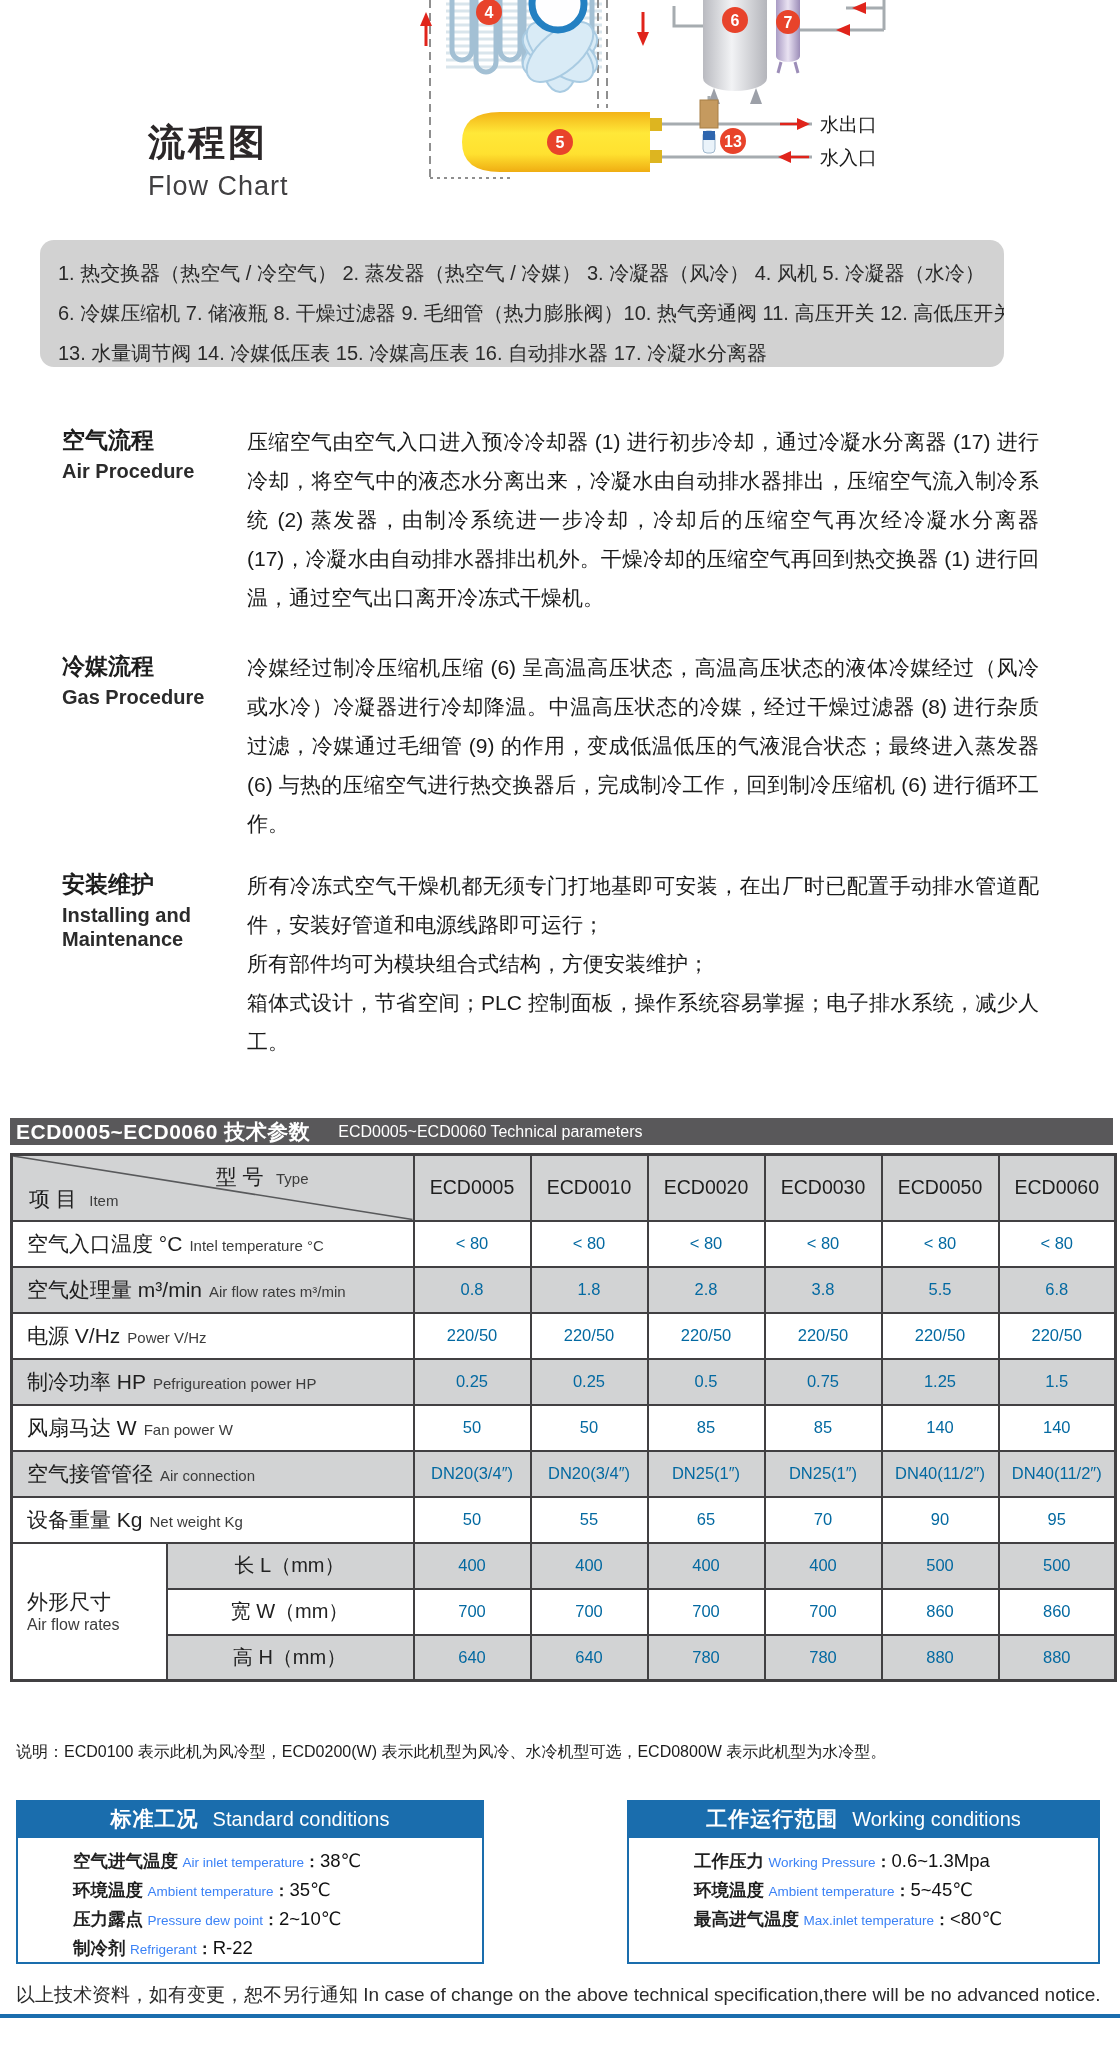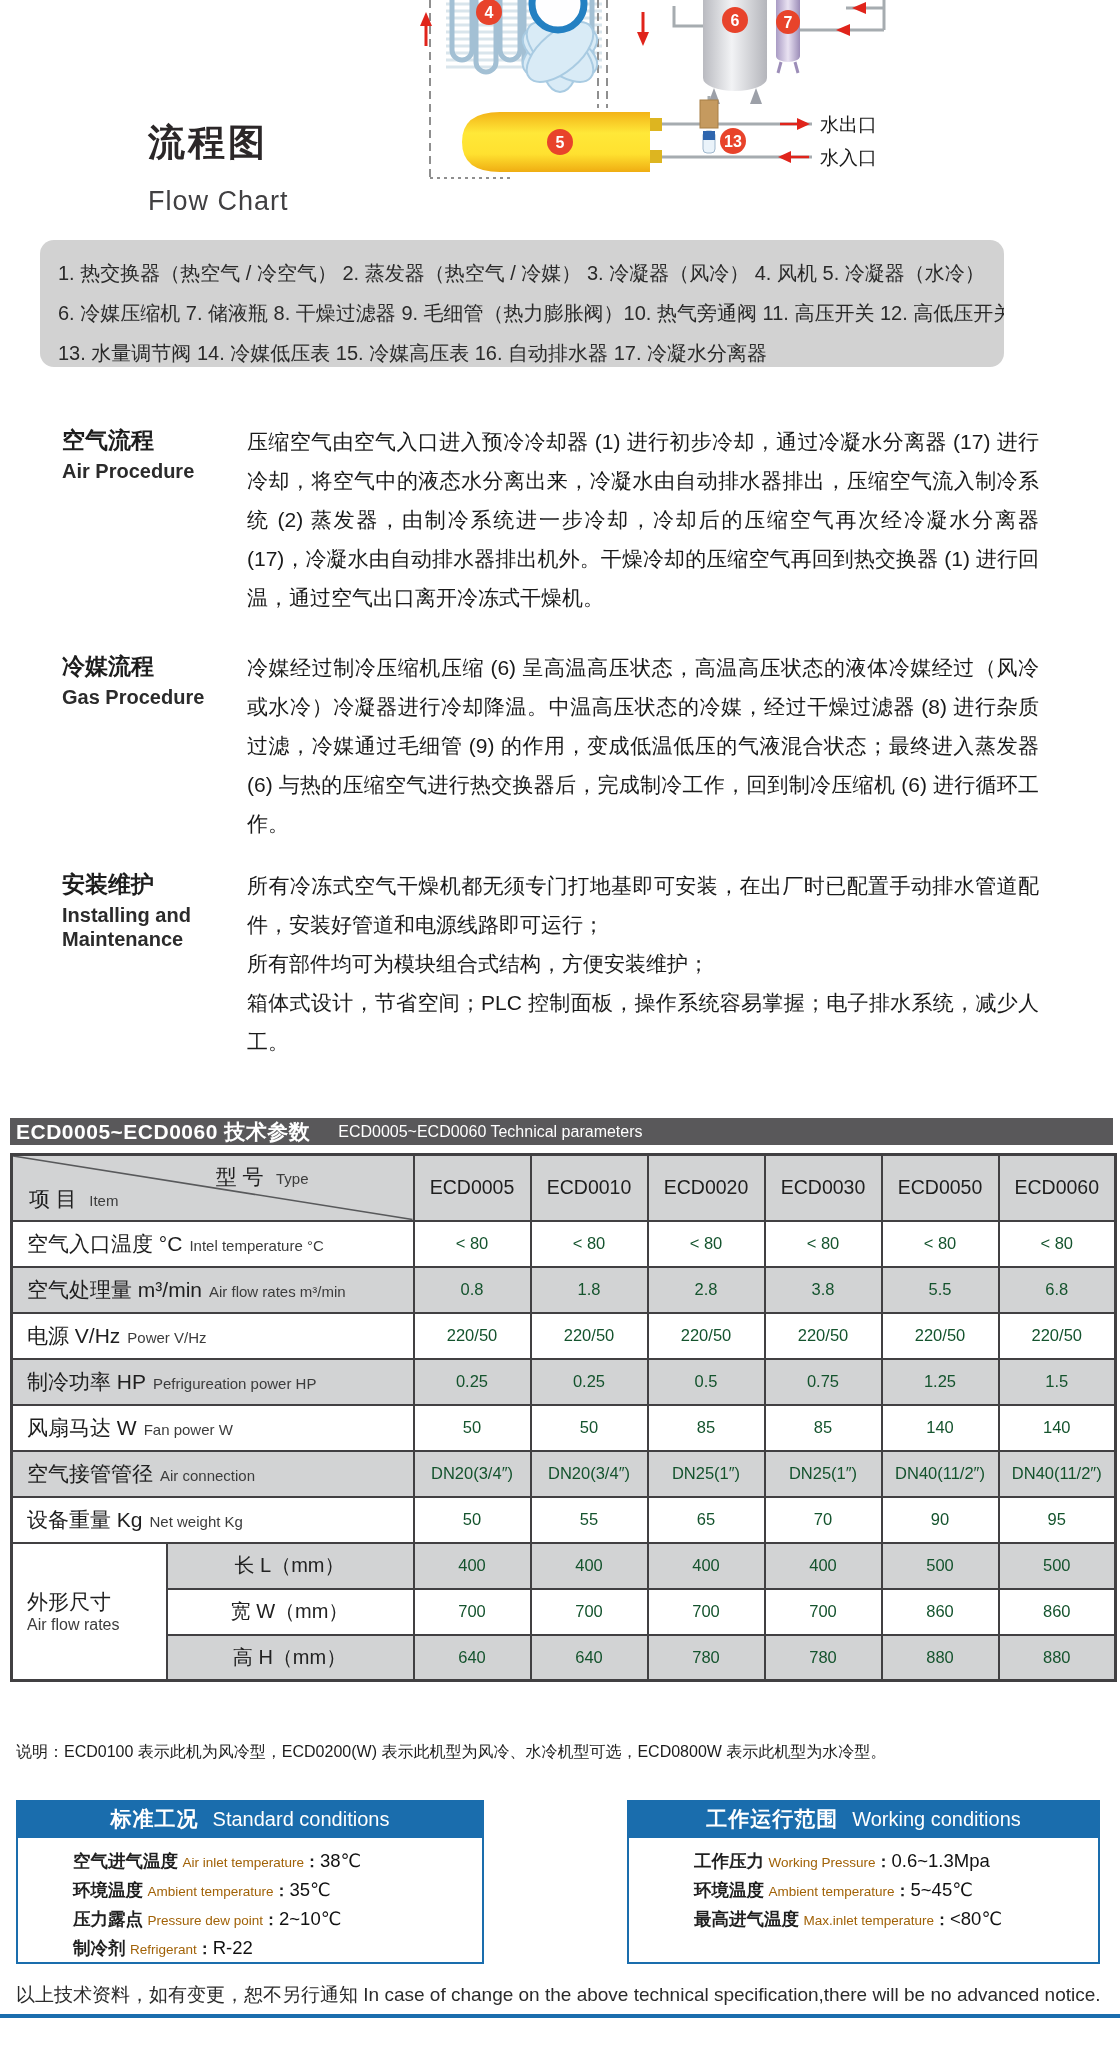--- a/index.html
+++ b/index.html
@@ -4,21 +4,21 @@
 <style>
   html,body{margin:0;padding:0;}
   body{
     position:relative;width:1120px;height:2045px;background:#ffffff;
     font-family:"Liberation Sans","DejaVu Sans",sans-serif;color:#222;overflow:hidden;
   }
   .abs{position:absolute;}
   
   .flow-title{left:148px;top:118px;}
   .ft-cn{font-size:37px;font-weight:bold;color:#2b2728;letter-spacing:3px;}
-  .ft-en{font-size:27px;color:#414042;margin-top:18px;letter-spacing:1px;}
+  .ft-en{font-size:27px;color:#414042;margin-top:3px;letter-spacing:1px;}
   
   .legend-box{left:40px;top:240px;width:964px;height:127px;background:#d2d2d2;border-radius:14px;
     padding:13px 0 0 18px;box-sizing:border-box;overflow:hidden;}
   .legend-line{font-size:20px;line-height:40px;color:#2a2a2a;white-space:nowrap;}
   
   .sec{position:absolute;left:62px;width:990px;}
   .sec-label{position:absolute;left:0;top:3px;width:180px;}
   .sec-cn{font-size:23px;font-weight:bold;color:#1d1d1d;}
   .sec-en{font-size:20px;font-weight:bold;color:#2b2b2b;line-height:24px;margin-top:3px;}
   .sec-body{margin-left:185px;width:792px;font-size:21px;line-height:39px;text-align:justify;
@@ -29,21 +29,21 @@
   .tb-cn{font-size:21px;font-weight:bold;margin-left:6px;letter-spacing:.5px;white-space:nowrap;}
   .tb-en{font-size:16px;margin-left:28px;white-space:nowrap;}
   table.spec{border-collapse:collapse;table-layout:fixed;width:1104px;margin-top:8px;
     border:3px solid #414042;}
   table.spec th,table.spec td{border:2px solid #414042;overflow:hidden;}
   thead tr{height:66px;}
   tbody tr{height:46px;}
   thead th{background:#d2d3d4;font-weight:normal;font-size:19.5px;color:#1e1e1e;}
   tbody tr:nth-child(even) td,tbody tr:nth-child(even) th{background:#d2d3d4;}
   tbody th{text-align:left;padding-left:14px;font-weight:normal;background:#fff0;}
-  tbody td{text-align:center;font-size:16.5px;color:#14532d;}
+  tbody td{text-align:center;font-size:16.5px;color:#0369a1;}
   .row-cn{font-size:21px;color:#1e1e1e;}
   .row-en{font-size:15px;color:#3c3c3c;margin-left:7px;}
   th.corner{position:relative;background:#d2d3d4;}
   .corner-item{position:absolute;left:16px;bottom:7px;}
   .corner-type{position:absolute;right:104px;top:7px;}
   th.dim-label{background:#ffffff !important;}
   .dim-en{margin-left:0;display:block;font-size:16px;}
   th.sub{text-align:center !important;padding-left:0 !important;font-size:20px;}
   
   .note{left:16px;top:1742px;font-size:16px;color:#1c1c1c;white-space:nowrap;}
@@ -52,21 +52,21 @@
   .box-right{left:627px;width:473px;}
   .box-header{height:38px;background:#1a6dad;color:#fff;display:flex;justify-content:center;
     align-items:center;gap:14px;}
   .box-title-cn{font-size:21px;font-weight:bold;letter-spacing:1px;}
   .box-title-en{font-size:20px;}
   .box-body{border:2px solid #1a6dad;border-top:none;height:126px;box-sizing:border-box;
     padding:9px 6px 0 55px;background:#fff;}
   .box-right .box-body{padding-left:65px;}
   .box-line{line-height:27px;white-space:nowrap;}
   .bl-cn{font-size:17.5px;font-weight:bold;color:#1f1f1f;}
-  .bl-en{font-size:13.5px;color:#a16207;}
+  .bl-en{font-size:13.5px;color:#3b82f6;}
   .bl-colon{font-size:16px;font-weight:bold;color:#1f1f1f;}
   .bl-val{font-size:18.5px;color:#111;}
   .footer{left:16px;top:1982px;width:1100px;font-size:19px;color:#2b2b2b;white-space:nowrap;}
   .footer-line{left:0;top:2014px;width:1120px;height:4px;background:#1a6dad;}
 </style>
 </head>
 <body>
 
 <svg class="abs" style="left:0;top:0" width="1120" height="195" viewBox="0 0 1120 195">
   <defs>

